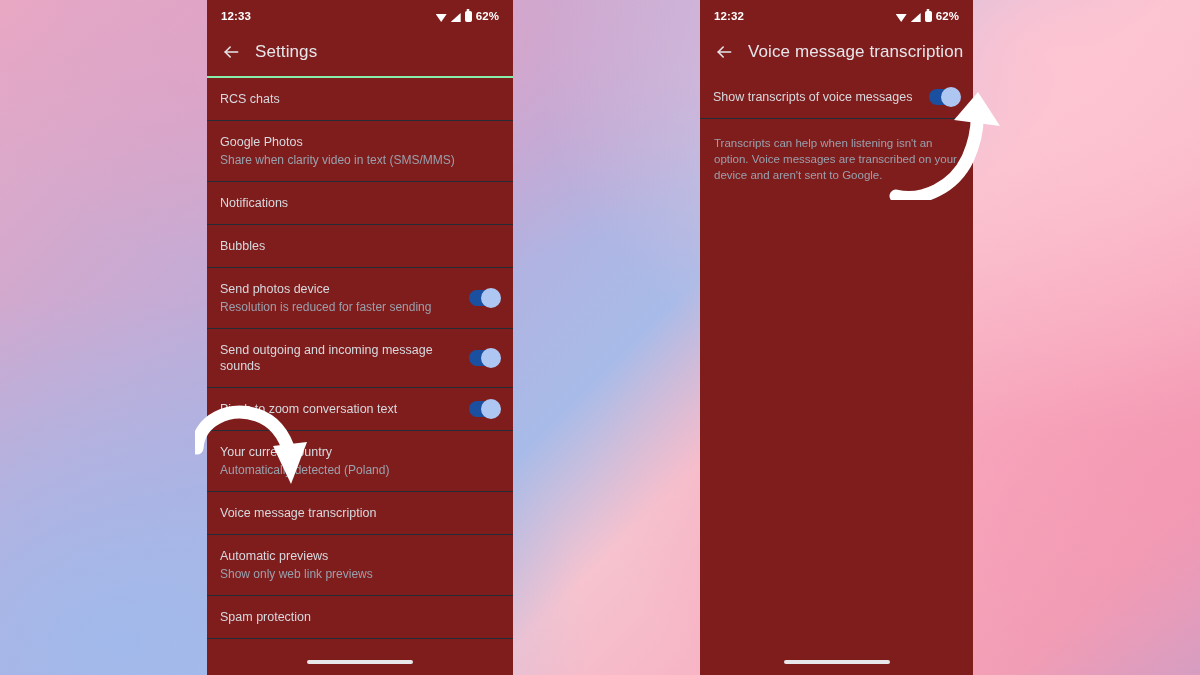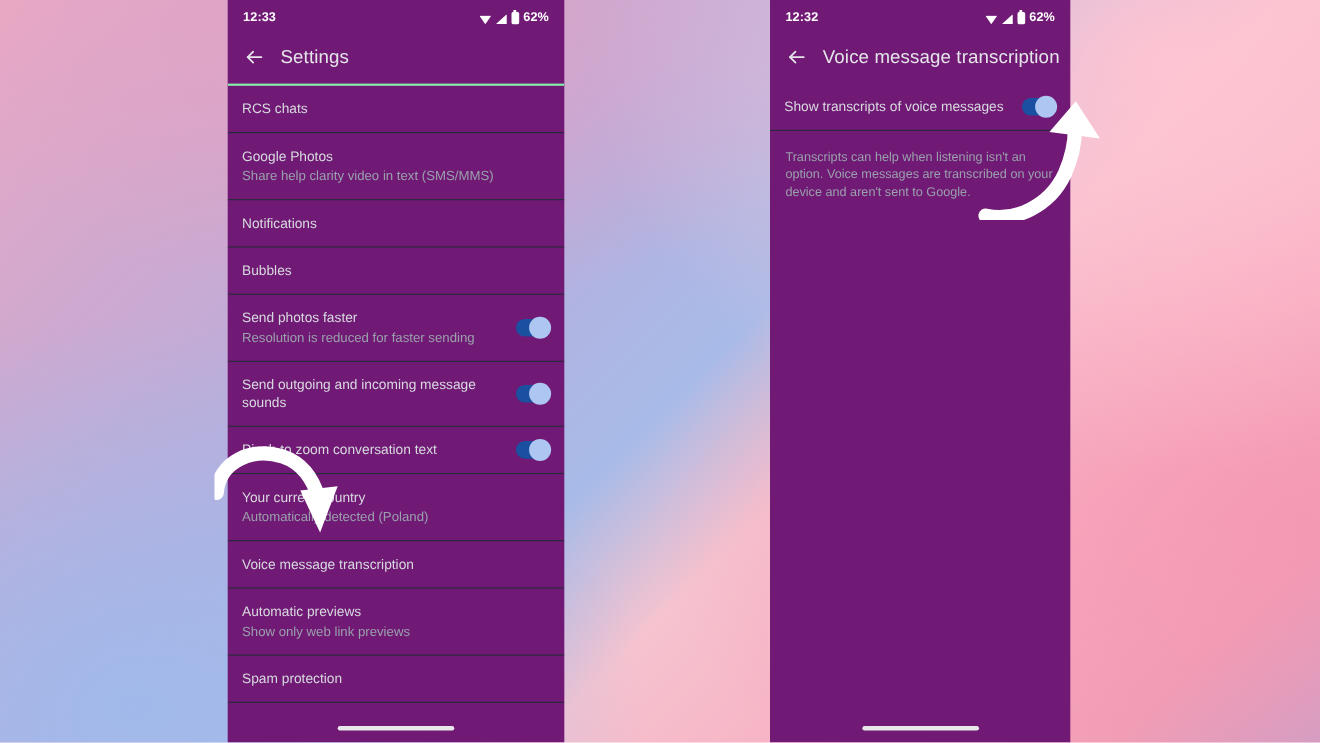--- a/index.html
+++ b/index.html
@@ -29,21 +29,21 @@
       radial-gradient(ellipse 60% 80% at 10% 95%, rgba(160,186,235,0.95) 0%, rgba(160,186,235,0) 65%),
       radial-gradient(ellipse 55% 60% at 30% 5%,  rgba(231,160,193,0.80) 0%, rgba(231,160,193,0) 62%),
       radial-gradient(ellipse 70% 70% at 98% 70%, rgba(246,150,178,0.70) 0%, rgba(246,150,178,0) 70%);
     pointer-events:none;
   }
 
   
   .phone {
     position:absolute;
     top:0; height:675px;
-    background:#701a75;
+    background:#7f1d1d;
     overflow:hidden;
   }
   #phone-left  { left:207px; width:306px; }
   #phone-right { left:700px; width:273px; }
 
   
   .statusbar {
     height:32px;
     display:flex; align-items:center;
     justify-content:space-between;
@@ -201,36 +201,36 @@
 
   <div class="list" id="left-list">
       <div class="row">
         <div class="row-texts">
           <span class="row-title">RCS chats</span>
         </div>
       </div>
       <div class="row">
         <div class="row-texts">
           <span class="row-title">Google Photos</span>
-          <span class="row-sub">Share help clarity video in text (SMS/MMS)</span>
+          <span class="row-sub">Share when clarity video in text (SMS/MMS)</span>
         </div>
       </div>
       <div class="row">
         <div class="row-texts">
           <span class="row-title">Notifications</span>
         </div>
       </div>
       <div class="row">
         <div class="row-texts">
           <span class="row-title">Bubbles</span>
         </div>
       </div>
       <div class="row">
         <div class="row-texts">
-          <span class="row-title">Send photos faster</span>
+          <span class="row-title">Send photos device</span>
           <span class="row-sub">Resolution is reduced for faster sending</span>
         </div>
         <span class="toggle">
           <span class="thumb"></span>
         </span>
       </div>
       <div class="row">
         <div class="row-texts">
           <span class="row-title">Send outgoing and incoming message sounds</span>
         </div>

